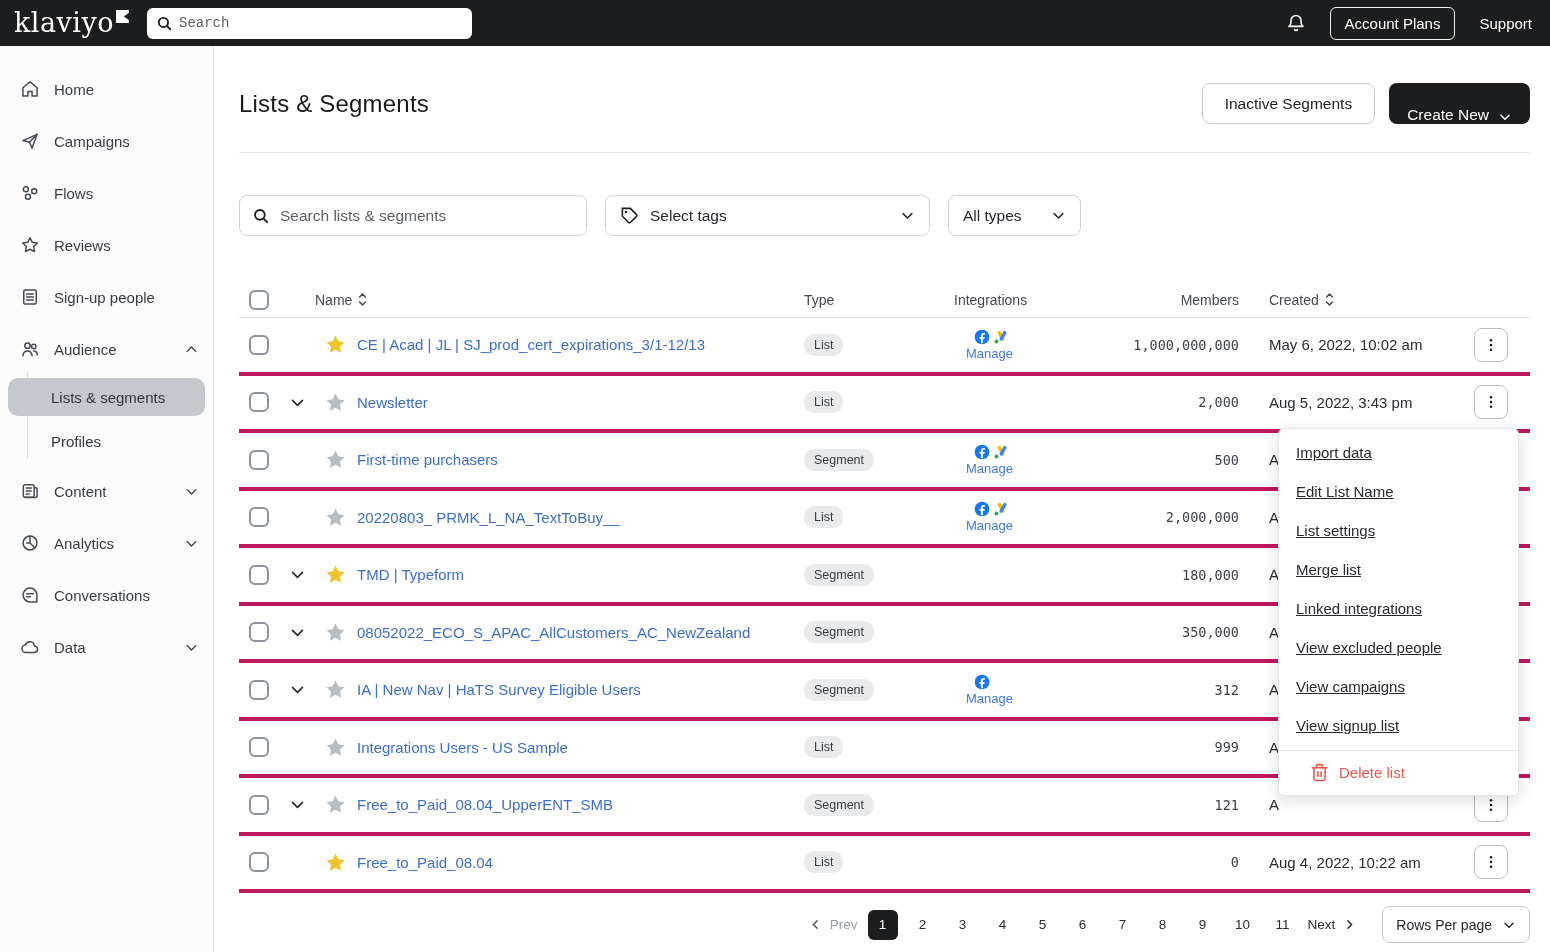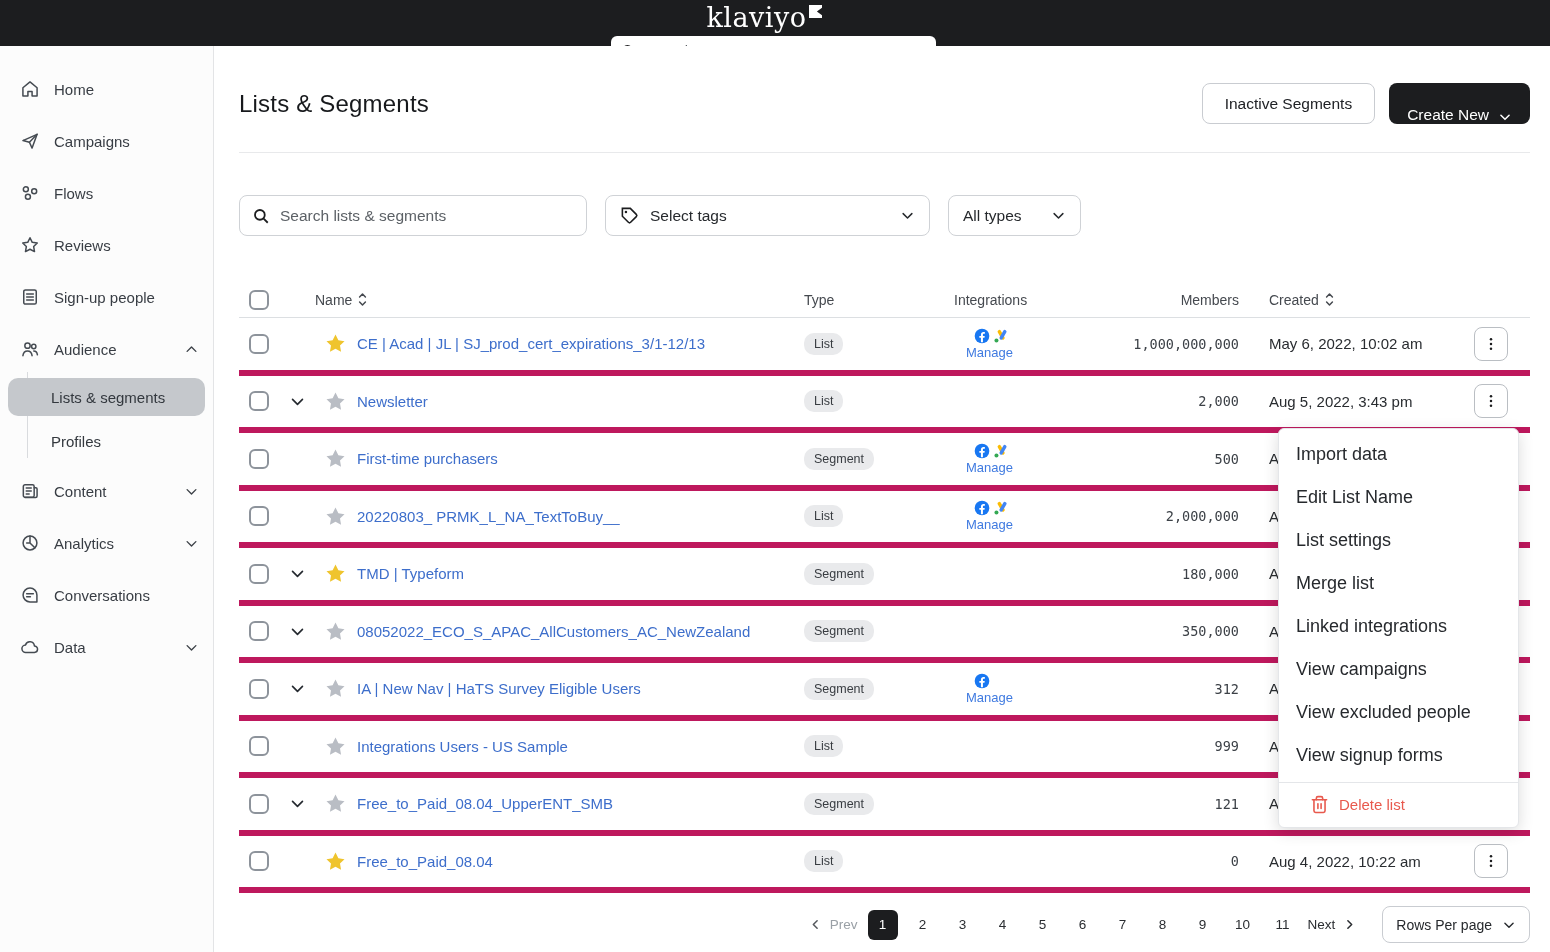--- a/index.html
+++ b/index.html
@@ -1,20 +1,20 @@
 <!DOCTYPE html>
 <html><head>
 <meta charset="utf-8">
 <style>
   * { margin:0; padding:0; box-sizing:border-box; }
   html,body { width:1550px; height:952px; overflow:hidden; }
   body { font-family:"Liberation Sans", sans-serif; background:#fff; color:#24292e; position:relative; }
 
   
-  .topbar { height:46px; background:#1c1d1f; display:flex; align-items:center; padding:0 18px 0 14px;flex-direction:column; }
+  .topbar { height:46px; background:#1c1d1f; display:flex; align-items:center; padding:0 18px 0 14px; }
   .logo { display:flex; align-items:flex-start; color:#fff; margin-right:18px; }
   .logo-text { font-family:"DejaVu Serif", serif; font-size:27px; line-height:36px; letter-spacing:0.5px; }
   .logo-mark { margin:5px 0 0 2px; }
   .topbar-search { position:relative; width:325px; }
   .topbar-search input { width:100%; height:31px; border:none; border-radius:6px; background:#fff; padding:0 10px 0 32px; font-size:14px; color:#202124; outline:none; font-family:Liberation Mono, monospace; }
   .topbar-search .mag { position:absolute; left:9px; top:7px; }
   .topbar-right { margin-left:auto; display:flex; align-items:center; gap:24px; }
   .bell-btn { background:none; border:none; cursor:pointer; display:flex; }
   .account-plans-btn { background:transparent; color:#fff; border:1px solid #f2f2f2; border-radius:6px; padding:7px 14px; font-size:15px; font-weight:500; font-family:"Liberation Sans",sans-serif; cursor:pointer; }
   .support-link { color:#fff; font-size:15px; font-weight:500; cursor:pointer; }
@@ -48,21 +48,21 @@
   .filter-search input { width:100%; height:41px; border:1px solid #cfd2d6; border-radius:8px; padding:0 12px 0 40px; font-size:15.5px; color:#202124; outline:none; font-family:"Liberation Sans",sans-serif; }
   .filter-search input::placeholder, .topbar-search input::placeholder { color:#5c6166; opacity:1; }
   .filter-search .mag { position:absolute; left:13px; top:12px; }
   .dropdown { height:41px; border:1px solid #cfd2d6; border-radius:8px; background:#fff; display:flex; align-items:center; font-size:15.5px; color:#26292d; cursor:pointer; }
   .dd-tags { width:325px; padding:0 14px; gap:11px; }
   .dd-tags .chev { margin-left:auto; }
   .dd-types { width:133px; padding:0 14px; justify-content:space-between; }
 
   
   .table { margin-top:46px; }
-  .trow { display:grid; grid-template-columns:40px 36px 40px 1fr 150px 165px 130px 225px 56px; align-items:center; border-bottom:6px solid #be185d; }
+  .trow { display:grid; grid-template-columns:40px 36px 40px 1fr 150px 165px 130px 225px 56px; align-items:center; border-bottom:4px solid #be185d; }
   .thead { height:36px; border-bottom:1px solid #dcdfe2; }
   .th { font-size:14px; color:#45494f; display:flex; align-items:center; gap:5px; }
   .th-name { grid-column:3 / 5; }
   .th-members { justify-content:flex-end; padding-right:10px; }
   .row { height:57.5px; }
   .cell-cb { display:flex; justify-content:center; }
   .cb { width:20px; height:20px; border:2px solid #8d939b; border-radius:6px; background:#fff; cursor:pointer; }
   .cell-exp { display:flex; justify-content:center; }
   .cell-star { display:flex; justify-content:center; }
   .star { cursor:pointer; display:flex; }
@@ -79,21 +79,21 @@
   .pagination { display:flex; align-items:center; justify-content:flex-end; gap:26px; margin-top:13px; padding-right:0; }
   .pager { display:flex; align-items:center; gap:10px; }
   .page-prev { display:flex; align-items:center; gap:8px; color:#9aa0a6; font-size:13.5px; cursor:pointer; }
   .page-num { min-width:30px; height:30px; display:flex; align-items:center; justify-content:center; font-size:13.5px; color:#2a2d31; cursor:pointer; border-radius:6px; padding:0 4px; }
   .page-num.active { background:#1c1d1f; color:#fff; }
   .page-next { display:flex; align-items:center; gap:8px; color:#2a2d31; font-size:13.5px; cursor:pointer; font-weight:500; }
   .rows-per-page { height:37px; border:1px solid #c9ccd1; border-radius:8px; background:#fff; display:flex; align-items:center; gap:10px; padding:0 13px; font-size:14px; color:#26292d; cursor:pointer; }
 
   
   .ctx-menu { position:absolute; left:1278px; top:428px; width:241px; background:#fff; border:1px solid #e4e6e9; border-radius:6px; box-shadow:0 4px 16px rgba(0,0,0,0.14); z-index:20; padding:4px 0 0 0; }
-  .ctx-item { padding:11px 17px; font-size:18px; color:#26292d; cursor:pointer; }
+  .ctx-item { padding:11px 17px; font-size:15px; color:#26292d; cursor:pointer;text-decoration:underline; }
   .ctx-delete { display:flex; align-items:center; gap:10px; padding:12px 17px 13px 31px; border-top:1px solid #e4e6e9; margin-top:5px; color:#e8594d; font-size:15px; cursor:pointer; }
 </style>
 </head>
 <body>
 
 <header class="topbar">
   <div class="logo">
     <span class="logo-text">klaviyo</span>
     <svg class="logo-mark" width="13" height="13" viewBox="0 0 14 14">
         <polygon points="0,0 14,0 14,3 8.5,7 14,11 14,14 0,14" fill="#fff"></polygon>
@@ -733,23 +733,23 @@
   </main>
 </div>
 
 <div class="ctx-menu" id="ctx-menu">
   <div id="ctx-items">
       <div class="ctx-item">Import data</div>
       <div class="ctx-item">Edit List Name</div>
       <div class="ctx-item">List settings</div>
       <div class="ctx-item">Merge list</div>
       <div class="ctx-item">Linked integrations</div>
+      <div class="ctx-item">View excluded people</div>
       <div class="ctx-item">View campaigns</div>
-      <div class="ctx-item">View excluded people</div>
-      <div class="ctx-item">View signup forms</div>
+      <div class="ctx-item">View signup list</div>
     </div>
   <div class="ctx-delete">
     <svg width="19" height="19" viewBox="0 0 24 24" fill="none" stroke="#e8594d" stroke-width="2" stroke-linecap="round" stroke-linejoin="round">
         <polyline points="3,6 21,6"></polyline>
         <path d="M19 6v14a2 2 0 0 1-2 2H7a2 2 0 0 1-2-2V6"></path>
         <path d="M8 6V4a2 2 0 0 1 2-2h4a2 2 0 0 1 2 2v2"></path>
         <line x1="10" y1="11" x2="10" y2="17"></line>
         <line x1="14" y1="11" x2="14" y2="17"></line>
       </svg>
     <span>Delete list</span>

